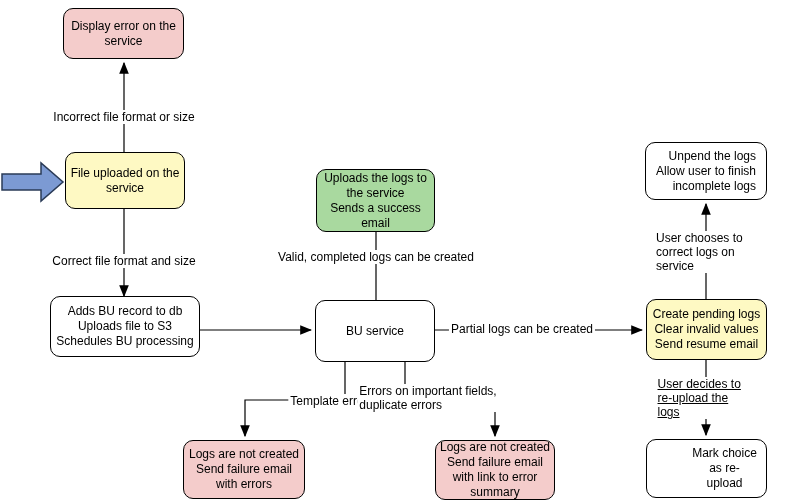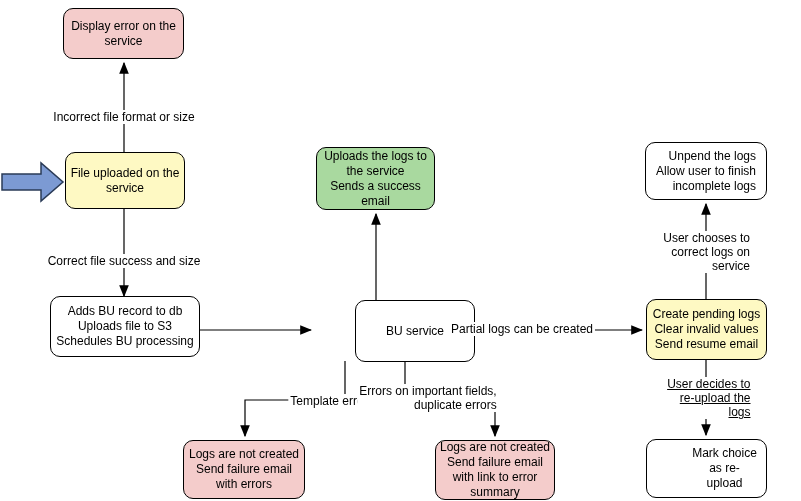--- a/index.html
+++ b/index.html
@@ -27,32 +27,32 @@
     justify-content: center;
     text-align: center;
     font-size: 12px;
     line-height: 15px;
     color: #000000;
     white-space: pre-line;
     padding: 2px 3px;
   }
   .fill-pink   { background: #F4CCCB; }
   .fill-blue   { background: #fef9c3; }
-  .fill-green  { background: #A9D99F; }
+  .fill-green  { background: #A9D99F; margin-top: 22px; }
   .fill-yellow { background: #fef9c3; }
   .fill-white  { background: #FFFFFF; }
   .edge-label {
     position: absolute;
     transform: translate(-50%, -50%);
     background: #ffffff;
     font-size: 12px;
     line-height: 14px;
     color: #000000;
     white-space: pre-line;
-    text-align: right;
+    text-align: left;
     padding: 0 2px;
   }
 </style>
 </head>
 <body>
 
 <div id="canvas">
 
   <svg id="edge-layer" viewBox="0 0 801 501" xmlns="http://www.w3.org/2000/svg">
     <defs>
@@ -86,21 +86,21 @@
   <div class="node fill-pink" style="left:63px;  top:8px;   width:121px; height:51px;">Display error on the
 service</div>
 
   <div class="node fill-blue" style="left:65px;  top:152px; width:120px; height:57px;">File uploaded on the
 service</div>
 
   <div class="node fill-white" style="left:50px;  top:296px; width:150px; height:61px;">Adds BU record to db
 Uploads file to S3
 Schedules BU processing</div>
 
-  <div class="node fill-white" style="left:315px; top:300px; width:120px; height:62px;margin-left:40px;">BU service</div>
+  <div class="node fill-white" style="left:315px; top:300px; width:120px; height:62px;">BU service</div>
 
   <div class="node fill-green" style="left:316px; top:147px; width:119px; height:63px;">Uploads the logs to
 the service
 Sends a success
 email</div>
 
   <div class="node fill-white" style="left:645px; top:142px; width:122px; height:58px;text-align:right;">Unpend the logs
 Allow user to finish
 incomplete logs</div>
 
@@ -115,22 +115,23 @@
 Send failure email
 with errors</div>
 
   <div class="node fill-pink" style="left:435px; top:440px; width:120px; height:60px;">Logs are not created
 Send failure email
 with link to error
 summary</div>
 
   <div class="edge-label" style="left:124px; top:117px;">Incorrect file format or size</div>
 
-  <div class="edge-label" style="left:124px; top:261px;">Correct file success and size</div>
+  <div class="edge-label" style="left:124px; top:261px;">Correct file format and size</div>
 
+  <div class="edge-label" style="left:376px; top:257px;">Valid, completed logs can be created</div>
 
   <div class="edge-label" style="left:522px; top:329px;">Partial logs can be created</div>
 
   <div class="edge-label" style="left:332px; top:401px;">Template errors</div>
 
   <div class="edge-label" style="left:428px; top:398px;">Errors on important fields,
 duplicate errors</div>
 
   <div class="edge-label" style="left:703px; top:252px;">User chooses to correct logs on service</div>
 

